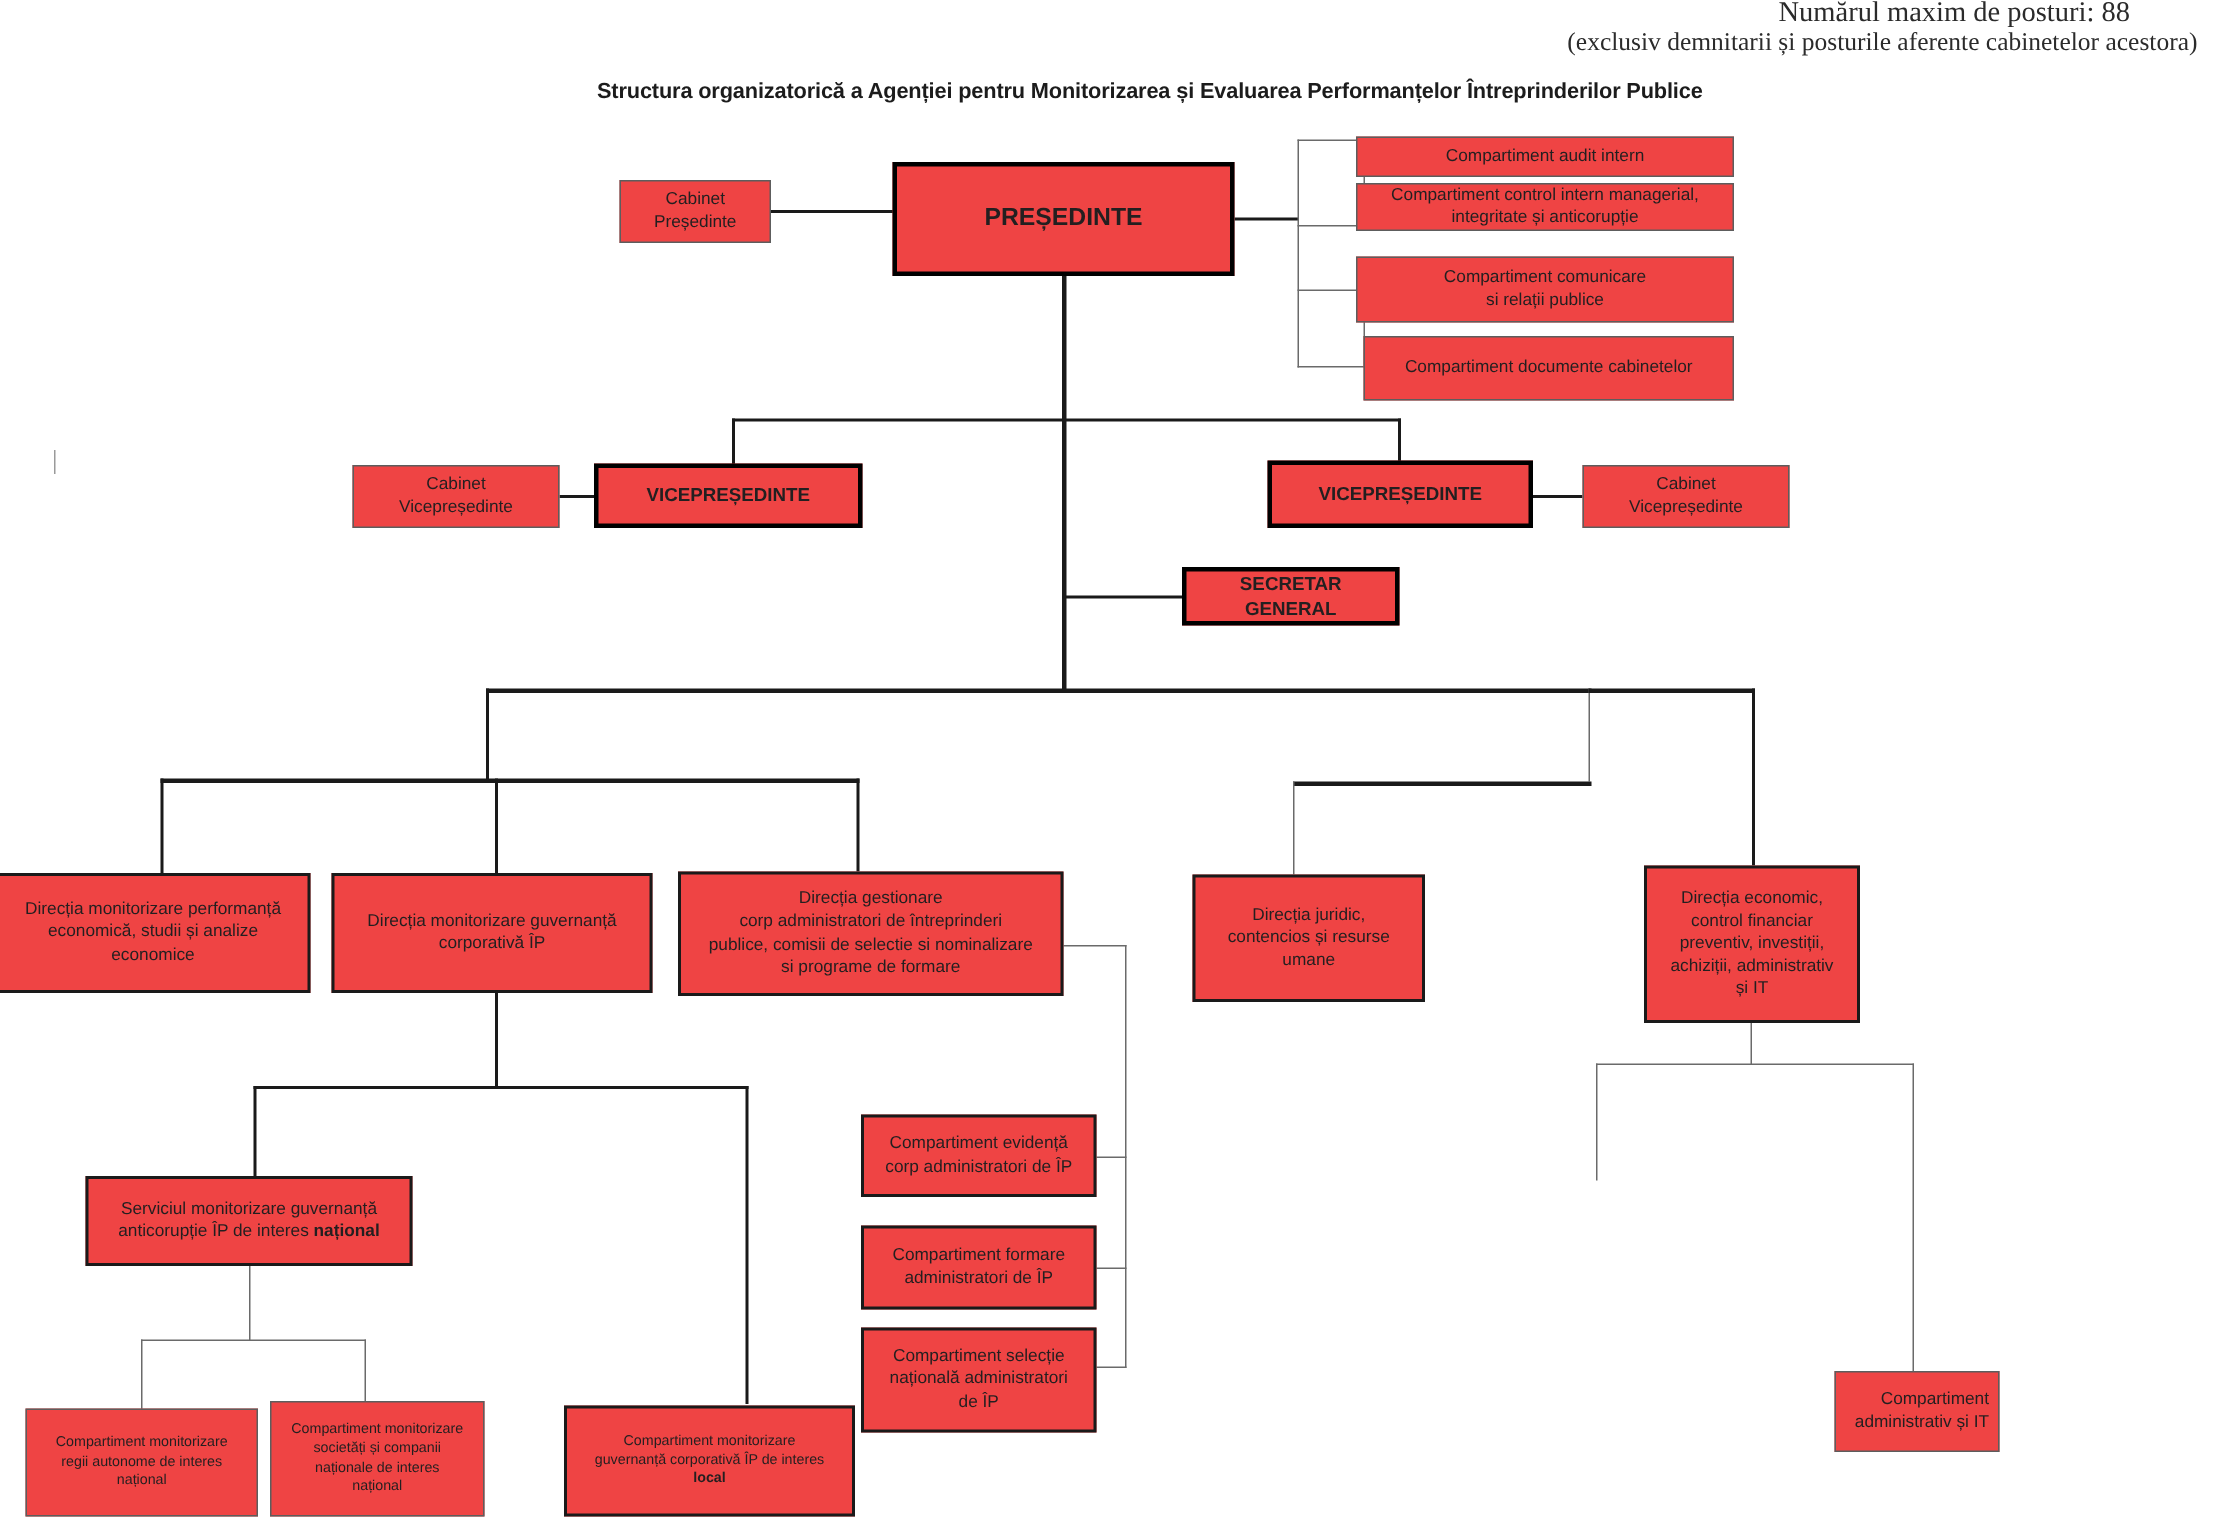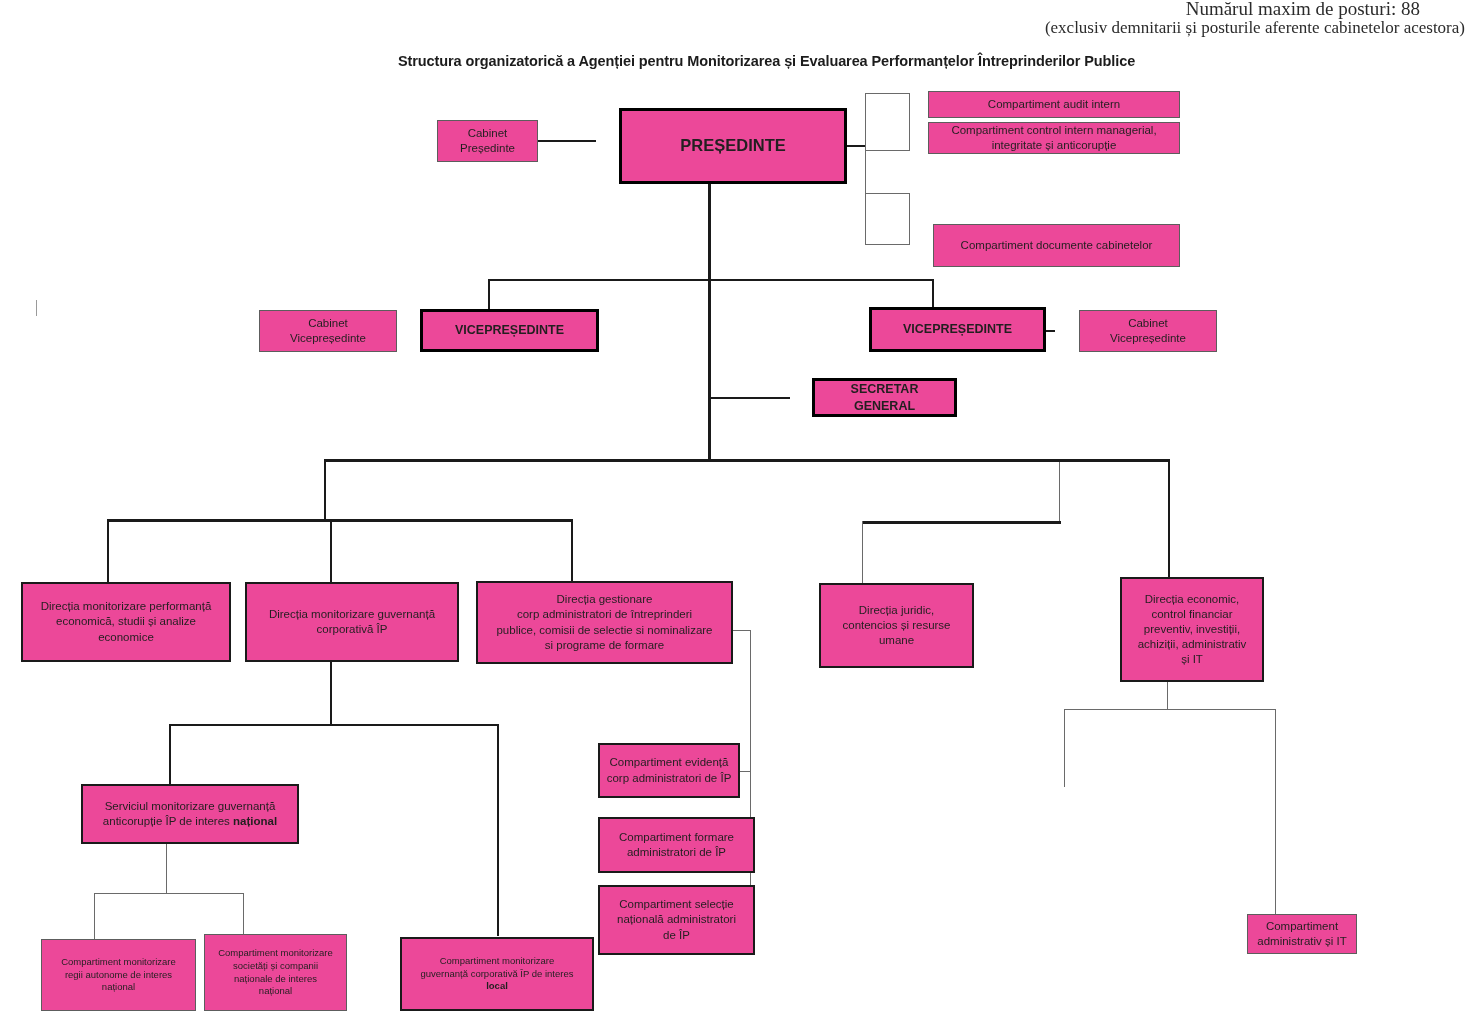--- a/index.html
+++ b/index.html
@@ -38,29 +38,28 @@
     font-weight:bold;
     color:#1c1c1c;
     white-space:nowrap;
     letter-spacing:-0.1px;
   }
 
   
   .box{
     position:absolute;
     box-sizing:border-box;
-    background:#ec4899;
+    background:#ef4444;
     display:flex;
     align-items:center;
     justify-content:center;
     text-align:center;
     line-height:1.32;
     color:#231f20;
     z-index:5;
-    margin-left:24px;
   }
   .box .txt{display:block;width:100%;padding:0 6px;box-sizing:border-box;}
   .thin{border:1.2px solid #5d5d5d;}
   .med{border:2px solid #1a1a1a;}
   .thick{border:3px solid #000000;}
 
   .f9{font-size:9.5px;}
   .f11{font-size:11.5px;}
   .f12{font-size:12.5px;}
   .f16{font-size:16.5px;}
@@ -113,20 +112,23 @@
   <div class="ln thinl h" style="left:865px;top:193px;width:45px;"></div>
   <div class="ln thinl v" style="left:909px;top:193px;height:52px;"></div>
   <div class="ln thinl h" style="left:865px;top:244px;width:45px;"></div>
 
   <div class="box thin f11" style="left:904px;top:91px;width:252px;height:27px;">
     <span class="txt">Compartiment audit intern</span>
   </div>
   <div class="box thin f11" style="left:904px;top:122px;width:252px;height:32px;">
     <span class="txt">Compartiment control intern managerial,<br>integritate și anticorupție</span>
   </div>
+  <div class="box thin f11" style="left:904px;top:171px;width:252px;height:44px;">
+    <span class="txt">Compartiment comunicare<br>si relații publice</span>
+  </div>
   <div class="box thin f11" style="left:909px;top:224px;width:247px;height:43px;">
     <span class="txt">Compartiment documente cabinetelor</span>
   </div>
 
   <div class="ln fat v" style="left:708px;top:184px;height:278px;"></div>
 
   <div class="ln h" style="left:488px;top:279px;width:446px;"></div>
   <div class="ln v" style="left:488px;top:279px;height:32px;"></div>
   <div class="ln v" style="left:932px;top:279px;height:32px;"></div>
 
@@ -217,32 +219,32 @@
       <b class="strong">local</b>
     </span>
   </div>
 
   <div class="ln thinl h" style="left:709px;top:630px;width:42px;"></div>
   <div class="ln thinl v" style="left:750px;top:630px;height:282px;"></div>
   <div class="ln thinl h" style="left:731px;top:771px;width:20px;"></div>
   <div class="ln thinl h" style="left:731px;top:845px;width:20px;"></div>
   <div class="ln thinl h" style="left:731px;top:911px;width:20px;"></div>
 
-  <div class="box med f11" style="left:574px;top:743px;width:142px;height:55px;">
+  <div class="box med f11" style="left:574px;top:743px;width:157px;height:55px;">
     <span class="txt">Compartiment evidență<br>corp administratori de ÎP</span>
   </div>
   <div class="box med f11" style="left:574px;top:817px;width:157px;height:56px;">
     <span class="txt">Compartiment formare<br>administratori de ÎP</span>
   </div>
   <div class="box med f11" style="left:574px;top:885px;width:157px;height:70px;">
     <span class="txt">Compartiment selecție<br>națională administratori<br>de ÎP</span>
   </div>
 
   <div class="ln thinl v" style="left:1167px;top:682px;height:28px;"></div>
   <div class="ln thinl h" style="left:1064px;top:709px;width:212px;"></div>
   <div class="ln thinl v" style="left:1064px;top:709px;height:78px;"></div>
   <div class="ln thinl v" style="left:1275px;top:709px;height:206px;"></div>
 
-  <div class="box thin f11" style="left:1223px;top:914px;width:110px;height:40px;">
+  <div class="box thin f11" style="left:1223px;top:914px;width:110px;height:54px;text-align:right;">
     <span class="txt">Compartiment<br>administrativ și IT</span>
   </div>
 
 </div>
 
 </body></html>

